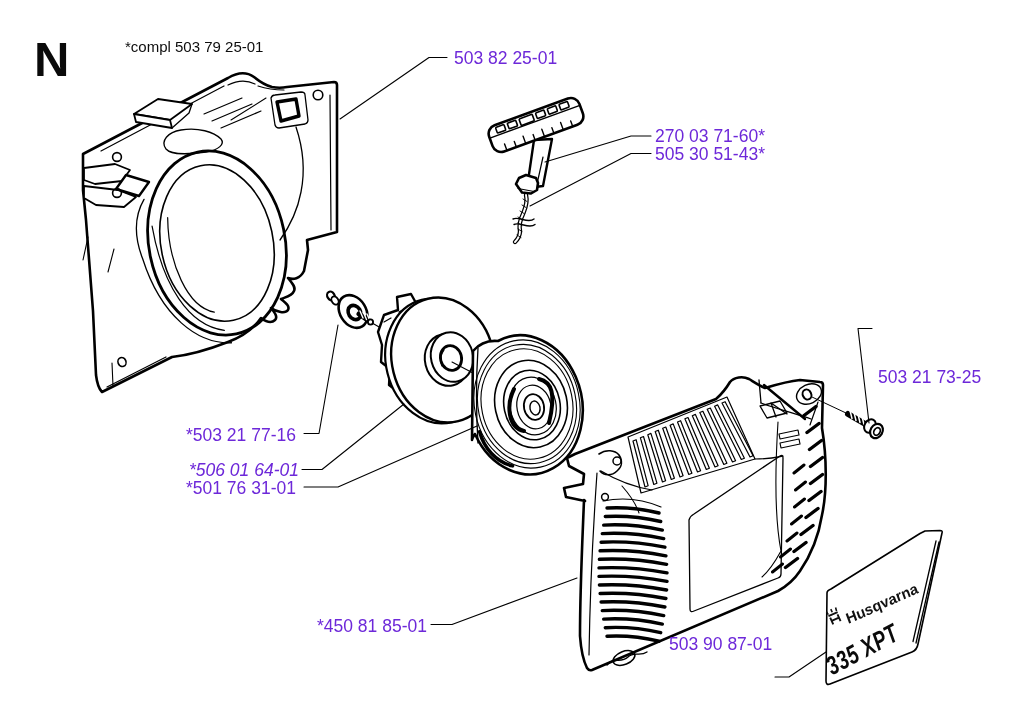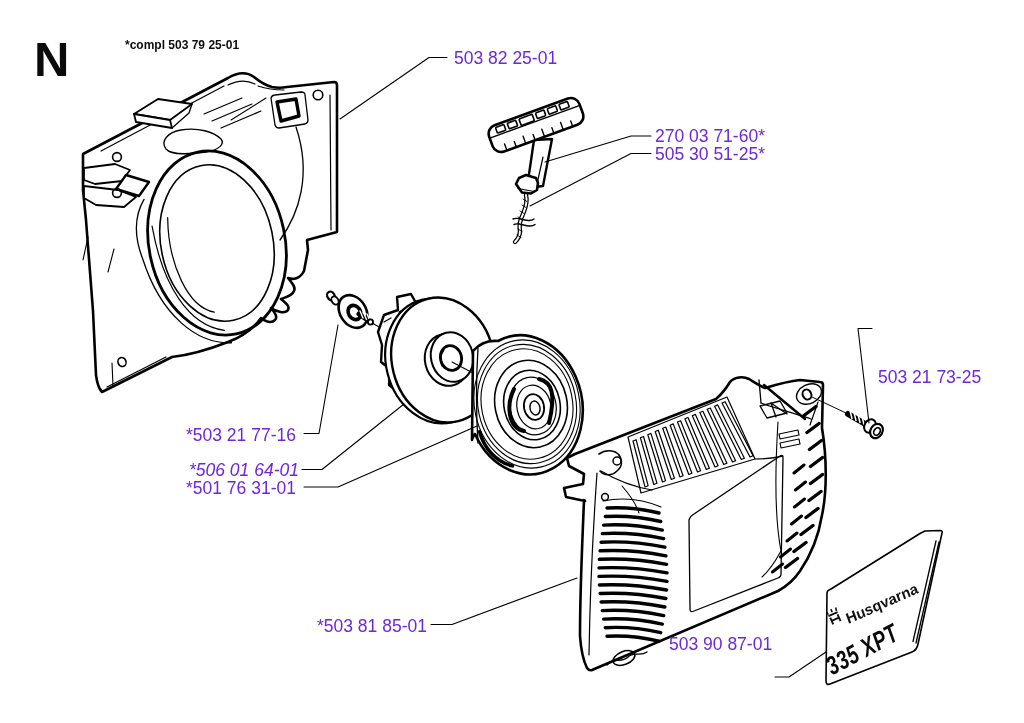--- a/index.html
+++ b/index.html
@@ -3,21 +3,21 @@
 <meta charset="utf-8">
 <style>
   html,body{margin:0;padding:0;background:#ffffff;}
   #stage{position:relative;width:1024px;height:723px;background:#ffffff;overflow:hidden;
          font-family:"Liberation Sans",sans-serif;color:#111;}
   #artwork{position:absolute;left:0;top:0;}
   .callout{position:absolute;font-size:17.5px;line-height:1;white-space:nowrap;
            letter-spacing:0;color:#6d28d9;}
   #section-letter{position:absolute;left:34px;top:40px;font-size:49px;font-weight:bold;
                   line-height:0.8;color:#0a0a0a;}
-  #assembly-note{position:absolute;left:125px;top:39px;font-size:12px;font-weight:bold;
+  #assembly-note{position:absolute;left:125px;top:39px;font-size:15px;font-weight:normal;
                  line-height:1;letter-spacing:0;color:#0d0d0d;}
   #decal-brand{position:absolute;left:849px;top:611px;font-size:15px;font-weight:bold;
                line-height:1;transform:rotate(-24deg) skewX(-4deg);transform-origin:left bottom;
                letter-spacing:0;color:#111;}
   #decal-model{position:absolute;left:834px;top:653px;font-size:26px;font-weight:bold;
                line-height:1;font-style:italic;transform:rotate(-28deg) scaleX(0.74);
                transform-origin:left bottom;letter-spacing:0.5px;color:#0a0a0a;}
   #decal-crown{position:absolute;left:833px;top:609px;transform:rotate(-24deg);
                transform-origin:left bottom;}
 </style>
@@ -242,26 +242,26 @@
     <path d="M 431,624.5 L 452,624.5 L 577,578"></path>
     <path d="M 775,677 L 789,677 L 826,652"></path>
   </g>
 </svg>
 
   <div id="section-letter">N</div>
   <div id="assembly-note">*compl 503 79 25-01</div>
 
   <div class="callout" style="left:454px;top:50px;">503 82 25-01</div>
   <div class="callout" style="left:655px;top:128px;">270 03 71-60*</div>
-  <div class="callout" style="left:655px;top:146px;">505 30 51-25*</div>
+  <div class="callout" style="left:655px;top:146px;">505 30 51-43*</div>
   <div class="callout" style="left:878px;top:322px;margin-top:47px;">503 21 73-25</div>
   <div class="callout" style="left:186px;top:427px;">*503 21 77-16</div>
   <div class="callout" style="left:189px;top:462px;font-style:italic;">*506 01 64-01</div>
   <div class="callout" style="left:186px;top:480px;">*501 76 31-01</div>
-  <div class="callout" style="left:317px;top:618px;">*503 81 85-01</div>
+  <div class="callout" style="left:317px;top:618px;">*450 81 85-01</div>
   <div class="callout" style="left:669px;top:636px;">503 90 87-01</div>
 
   <div id="decal-crown">
     <svg width="13" height="17" viewBox="0 0 13 17" fill="none" stroke="#111">
       <path d="M 2,5 L 1.5,1.5 M 6.5,4.5 L 6.5,1 M 11,5 L 11.5,1.5" stroke-width="1.6"></path>
       <path d="M 1.5,6.5 L 11.5,6.5" stroke-width="1.8"></path>
       <path d="M 2.5,8.5 L 2.5,16 M 10.5,8.5 L 10.5,16 M 2.5,12 L 10.5,12" stroke-width="1.9"></path>
     </svg>
   </div>
   <div id="decal-brand">Husqvarna</div>

